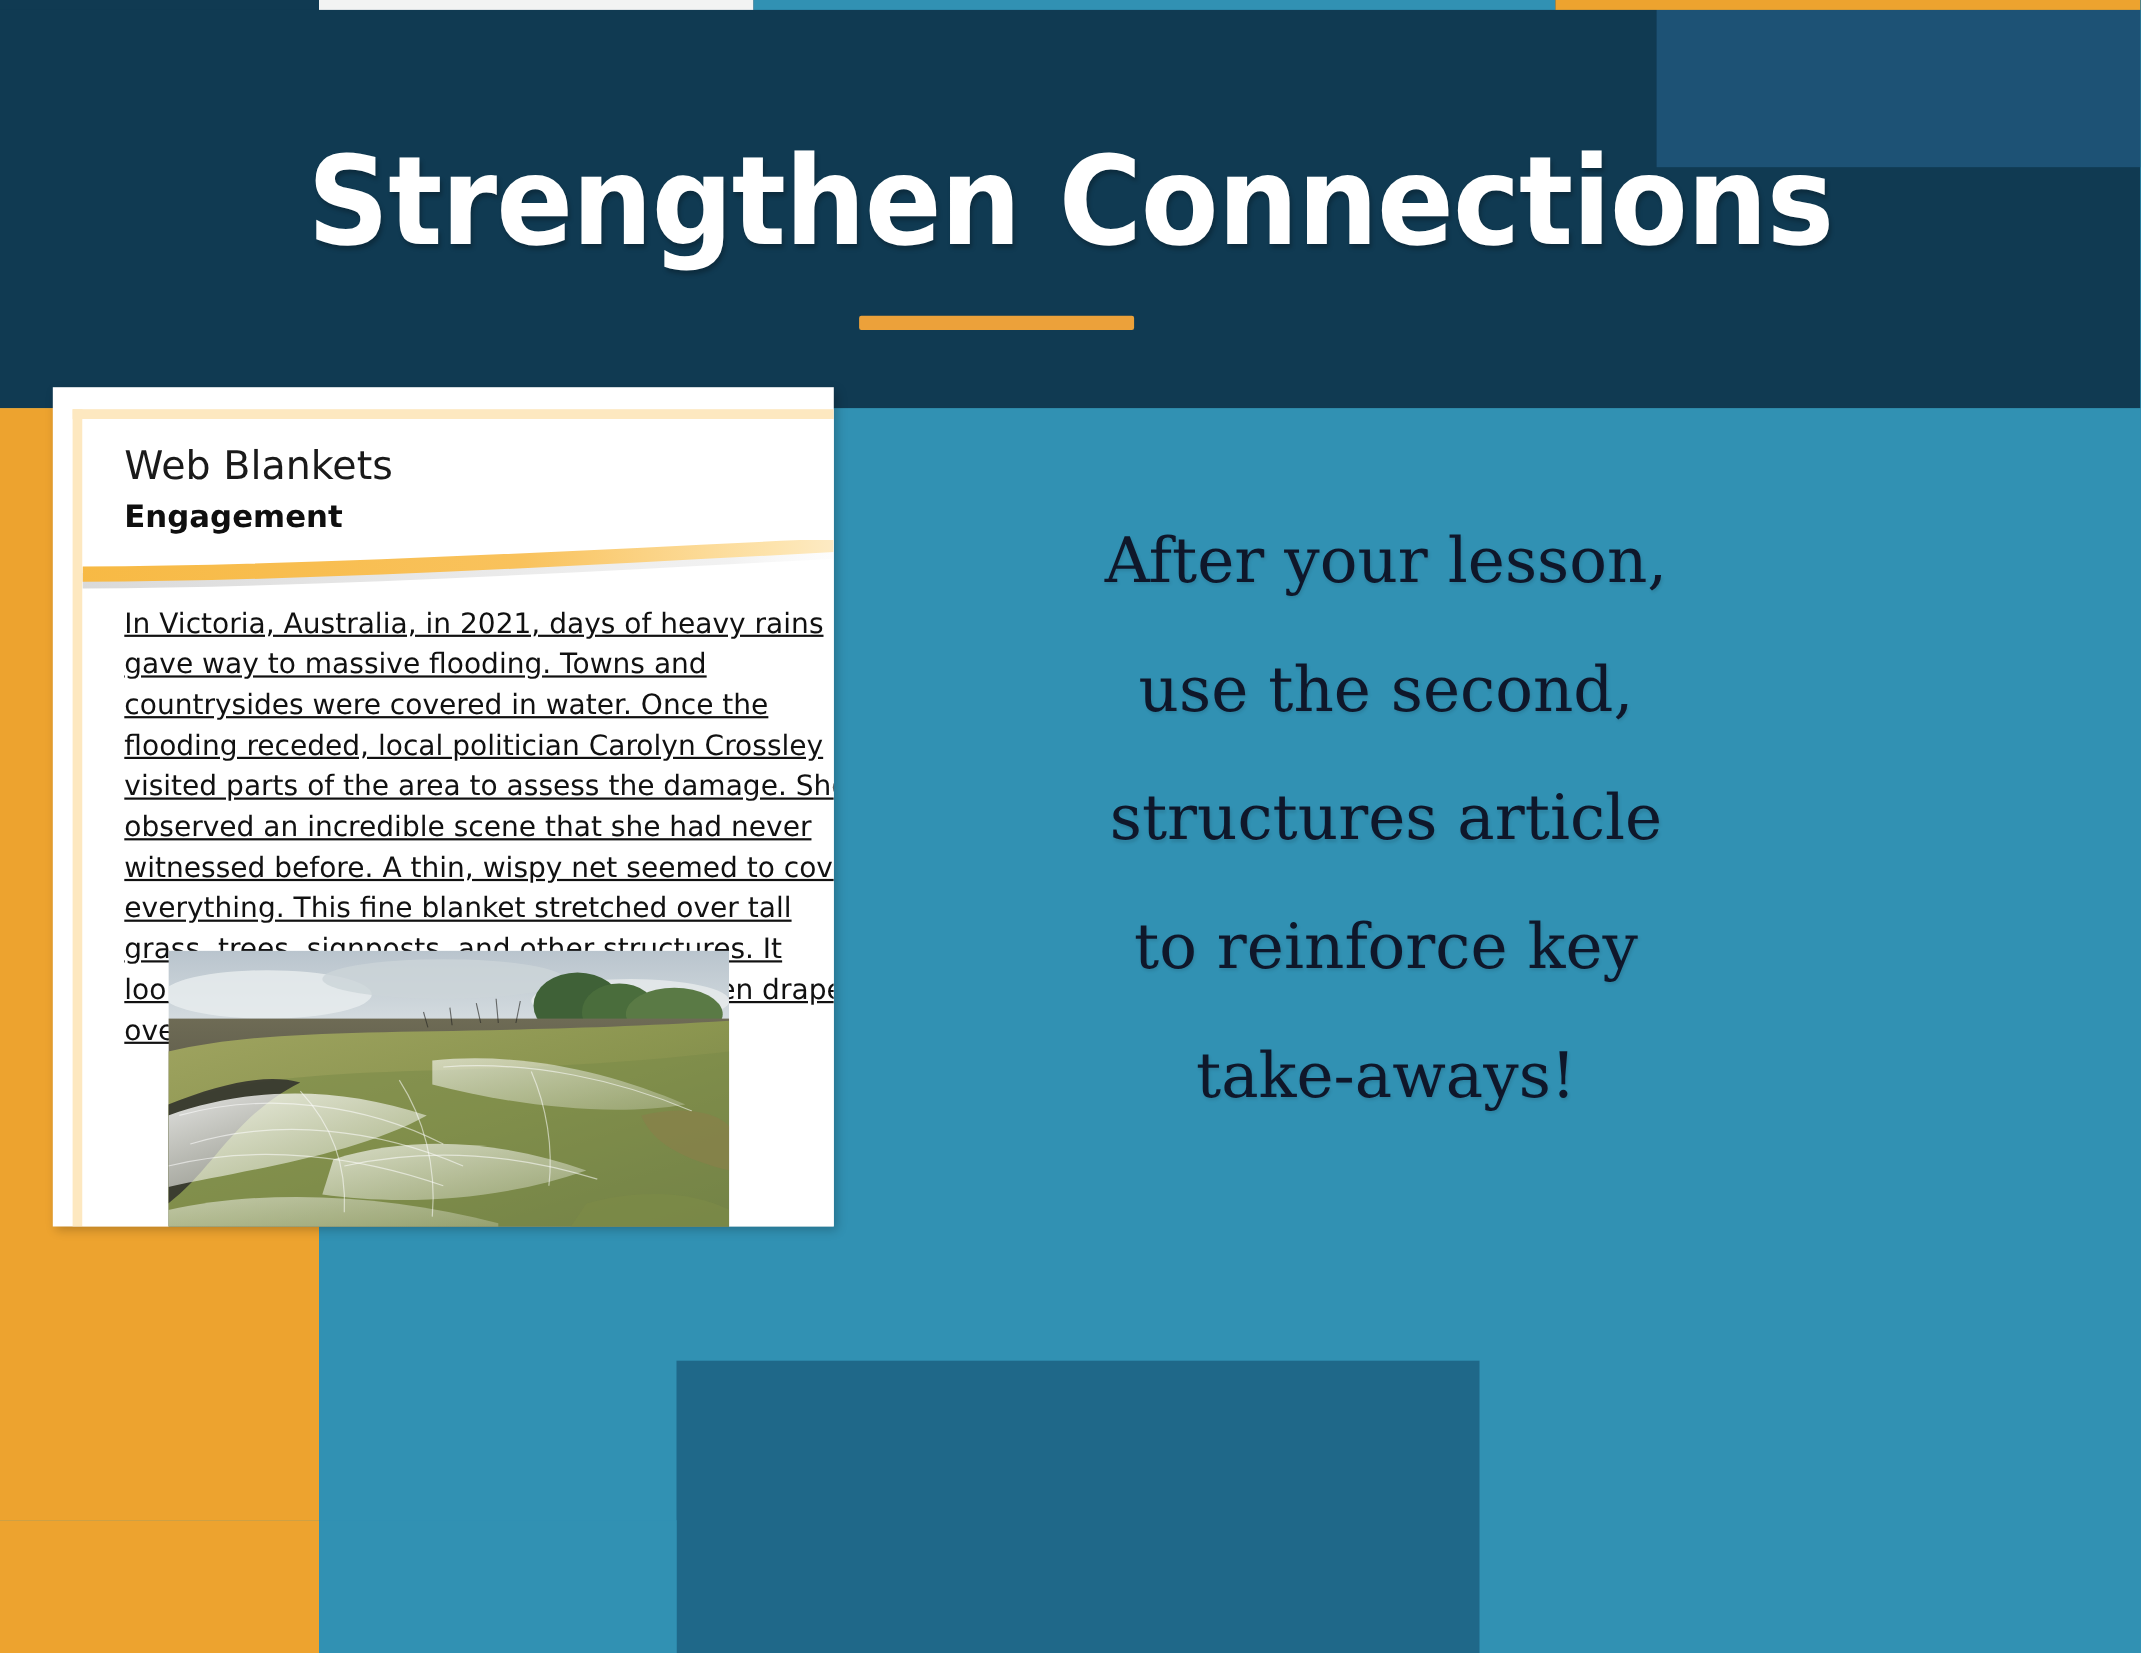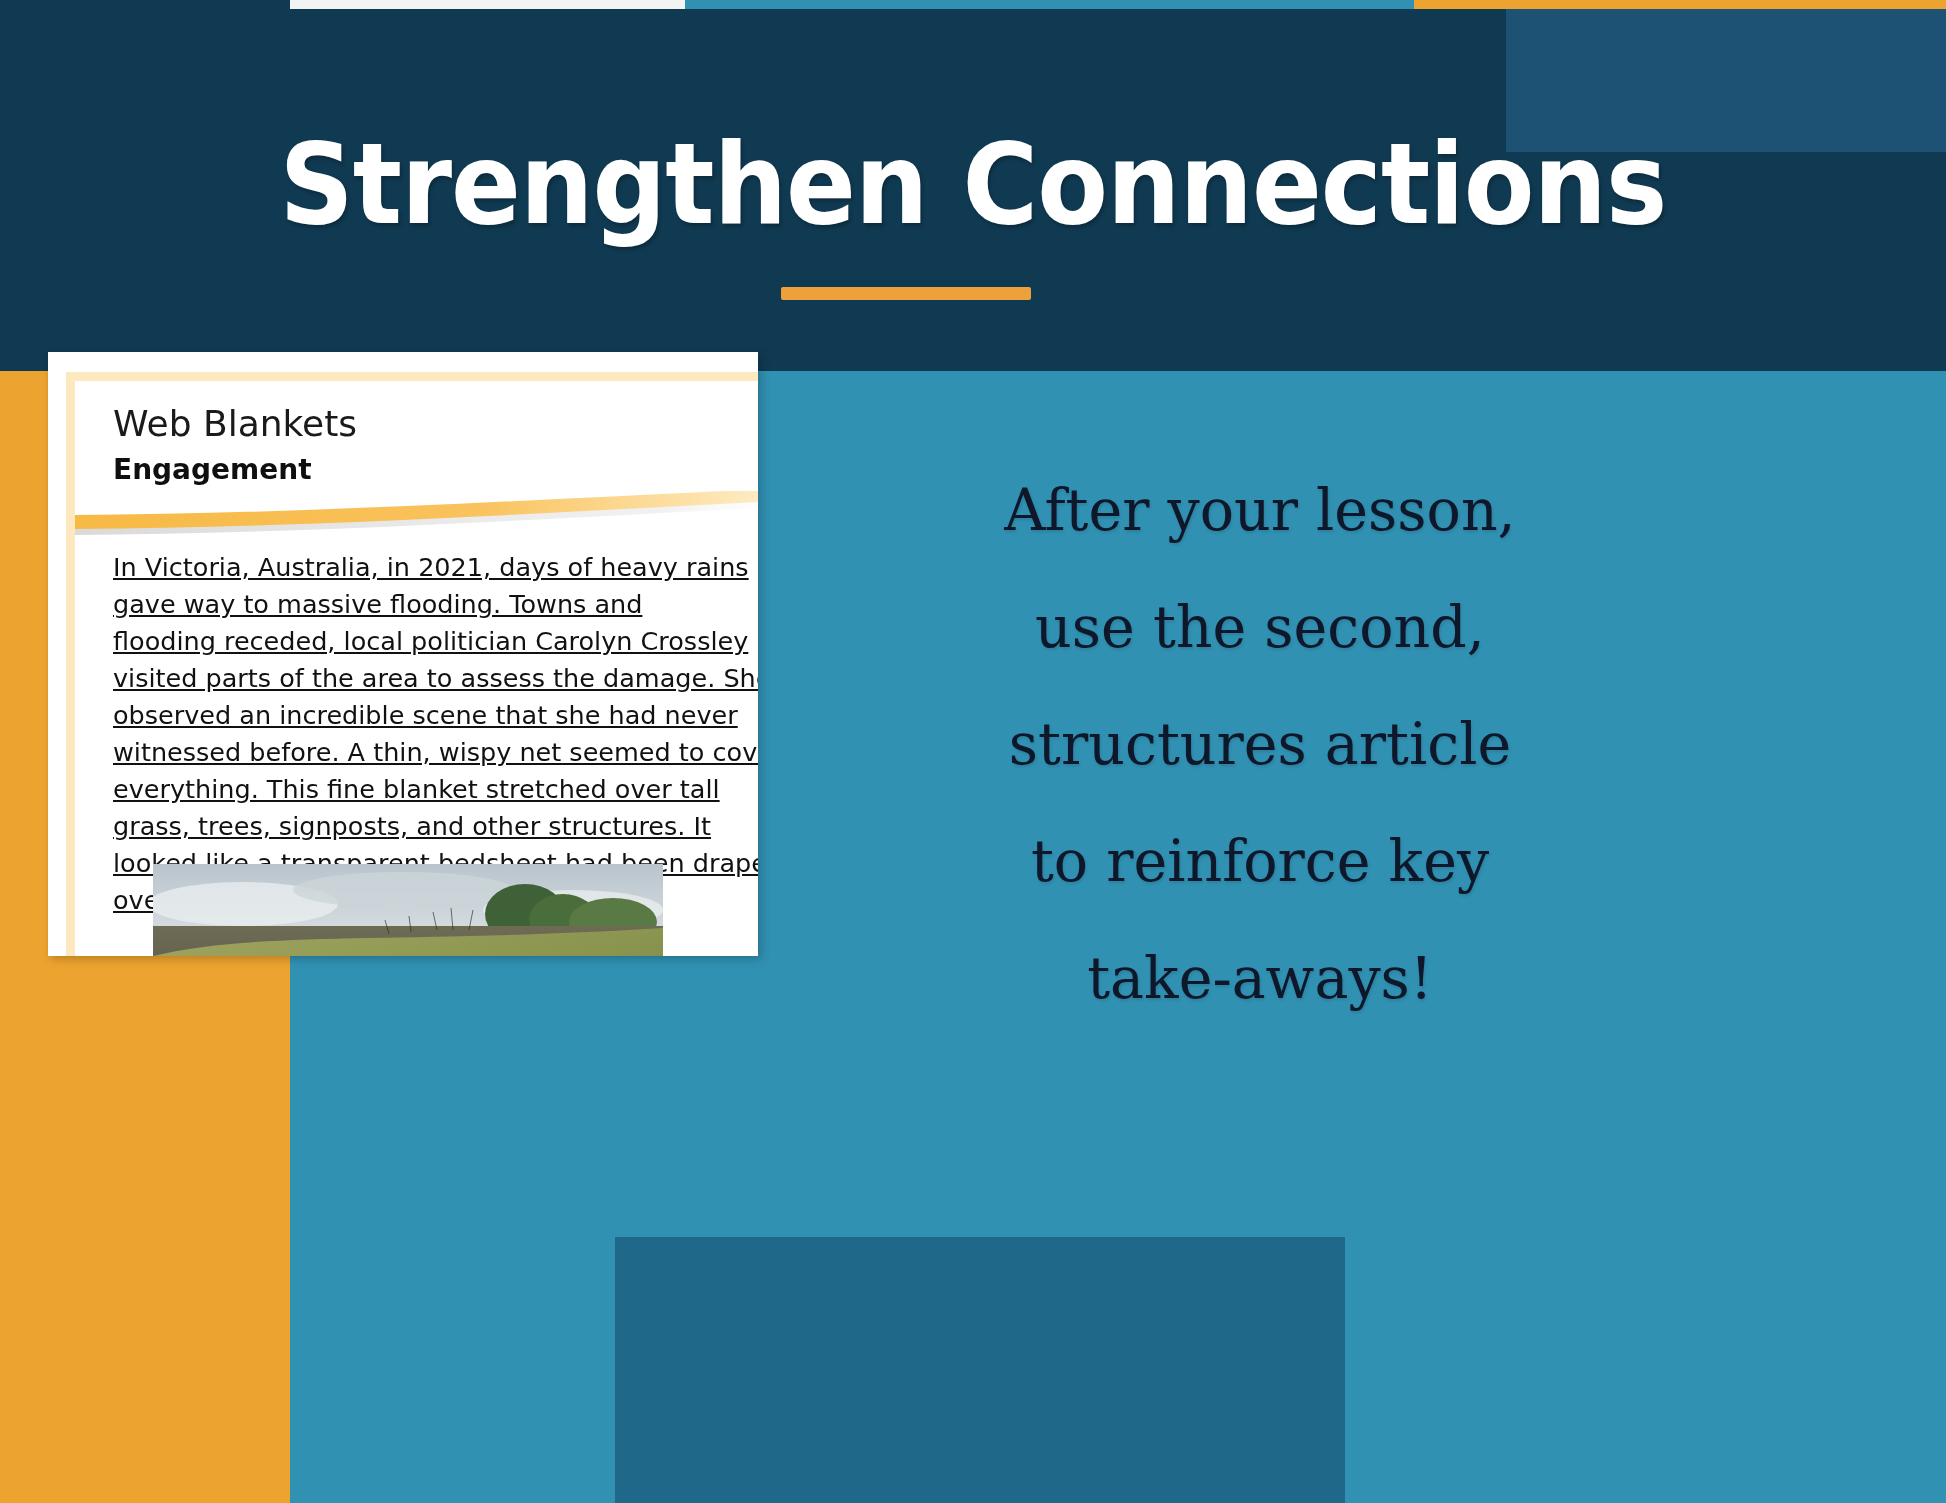--- a/index.html
+++ b/index.html
@@ -38,21 +38,21 @@
   }
 
   
   .orange-left{position:absolute;left:0;top:371px;width:290px;height:1011px;background:#eda32f;z-index:3;}
   .teal-dark-bottom{position:absolute;left:615px;top:1237px;width:730px;height:266px;background:#1f6889;z-index:3;}
   .teal-mid-bottom{position:absolute;left:290px;top:1382px;width:325px;height:121px;background:#3191b3;z-index:4;}
   .orange-bottom{position:absolute;left:0;top:1382px;width:290px;height:121px;background:#eda32f;z-index:4;}
 
   
   .card{
-    position:absolute;left:48px;top:352px;width:710px;height:604px;
+    position:absolute;left:48px;top:352px;width:710px;height:763px;
     background:#ffffff;z-index:7;
     box-shadow:3px 3px 9px rgba(0,0,0,0.22);
     overflow:hidden;
   }
   .card-inner-border{
     position:absolute;left:18px;top:20px;right:0;bottom:0;
     border-left:9px solid #fde8c0;border-top:9px solid #fde8c0;
   }
   .doc{
     position:absolute;left:27px;top:29px;width:683px;height:734px;
@@ -143,20 +143,21 @@
             </linearGradient>
           </defs>
           <path d="M0,30 C240,30 520,12 760,0 L760,14 C520,26 240,44 0,44 Z" fill="url(#swgsh)"></path>
           <path d="M0,24 C240,24 520,6 760,-4 L760,8 C520,20 240,38 0,38 Z" fill="url(#swg)"></path>
         </svg>
       </div>
 
       <div class="doc-body">
         <p>In Victoria, Australia, in 2021, days of heavy rains</p>
         <p>gave way to massive flooding. Towns and</p>
+        <p>countrysides were covered in water. Once the</p>
         <p>flooding receded, local politician Carolyn Crossley</p>
         <p>visited parts of the area to assess the damage. She</p>
         <p>observed an incredible scene that she had never</p>
         <p>witnessed before. A thin, wispy net seemed to cover</p>
         <p>everything. This fine blanket stretched over tall</p>
         <p>grass, trees, signposts, and other structures. It</p>
         <p>looked like a transparent bedsheet had been draped</p>
         <p>over the entire landscape.</p>
       </div>
 

